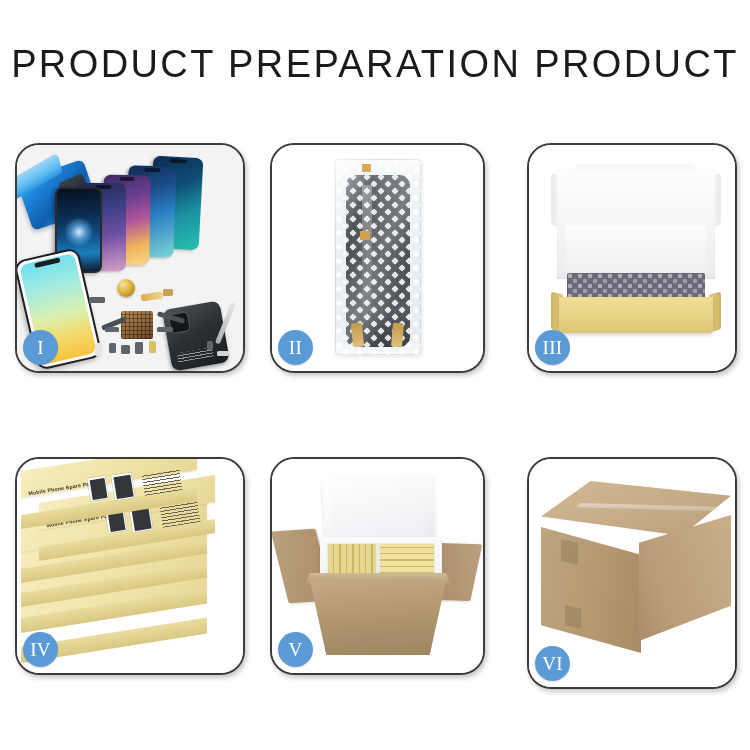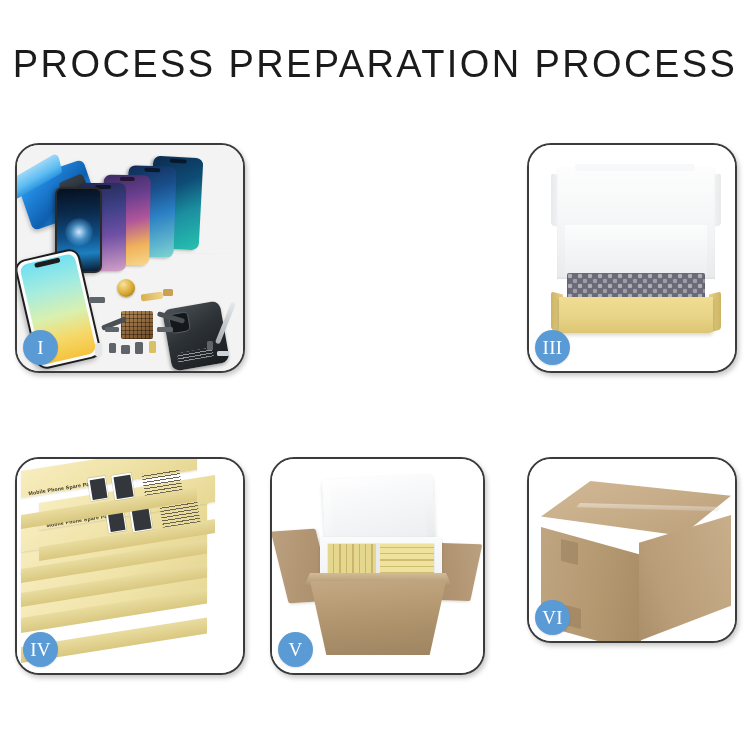--- a/index.html
+++ b/index.html
@@ -315,21 +315,21 @@
   }
   .bigbox .tape-b {
     position:absolute; left:24px; top:126px; width:16px; height:20px;
     background:rgba(140,112,80,.40); transform:skewY(14deg); border-radius:1px;
   }
 </style>
 </head>
 <body>
 
 <div id="header">
-  <div id="page-title">PROCESS PREPARATION PROCESS</div>
+  <div id="page-title">PRODUCT PREPARATION PRODUCT</div>
 </div>
 
 <div id="grid">
 
   <div class="card c1" style="left:15px;  top:143px; width:230px; height:230px;">
     <div class="stage">
       <div class="sheen"></div>
 
       <div class="blue-film">
         <div class="curl"></div>
@@ -377,20 +377,36 @@
       <div class="pt" style="left:88px;  top:182px; width:14px; height:5px;"></div>
       <div class="pt" style="left:140px; top:182px; width:16px; height:5px;"></div>
       <div class="pt" style="left:200px; top:206px; width:12px; height:5px; background:#cfd4d8;"></div>
       <div class="pt" style="left:190px; top:196px; width:6px;  height:9px;"></div>
     </div>
     <div class="badge" style="left:6px; bottom:6px;">
       <span>I</span>
     </div>
   </div>
 
+  <div class="card c2" style="left:270px; top:143px; width:215px; height:230px;">
+    <div class="stage">
+      <div class="bag">
+        <div class="inner"></div>
+        <div class="bubbles"></div>
+        <div class="shine"></div>
+        <div class="tape"></div>
+        <div class="tape2"></div>
+        <div class="conn-l"></div>
+        <div class="conn-r"></div>
+      </div>
+    </div>
+    <div class="badge" style="left:6px; bottom:6px;">
+      <span>II</span>
+    </div>
+  </div>
 
   <div class="card c3" style="left:527px; top:143px; width:210px; height:230px;">
     <div class="stage">
       <div class="flatbox">
         <div class="wing-l"></div>
         <div class="wing-r"></div>
         <div class="lidback"></div>
         <div class="foam"></div>
         <div class="wrap"></div>
         <div class="side-l"></div>
@@ -471,21 +487,21 @@
         </div>
         <div class="rim"></div>
         <div class="body"></div>
       </div>
     </div>
     <div class="badge" style="left:6px; bottom:6px;">
       <span>V</span>
     </div>
   </div>
 
-  <div class="card c6" style="left:527px; top:457px; width:210px; height:186px;">
+  <div class="card c6" style="left:527px; top:457px; width:210px; height:232px;">
     <div class="stage">
       <div class="bigbox">
         <div class="lid"></div>
         <div class="seam"></div>
         <div class="left"></div>
         <div class="right"></div>
         <div class="tape-t"></div>
         <div class="tape-b"></div>
       </div>
     </div>

